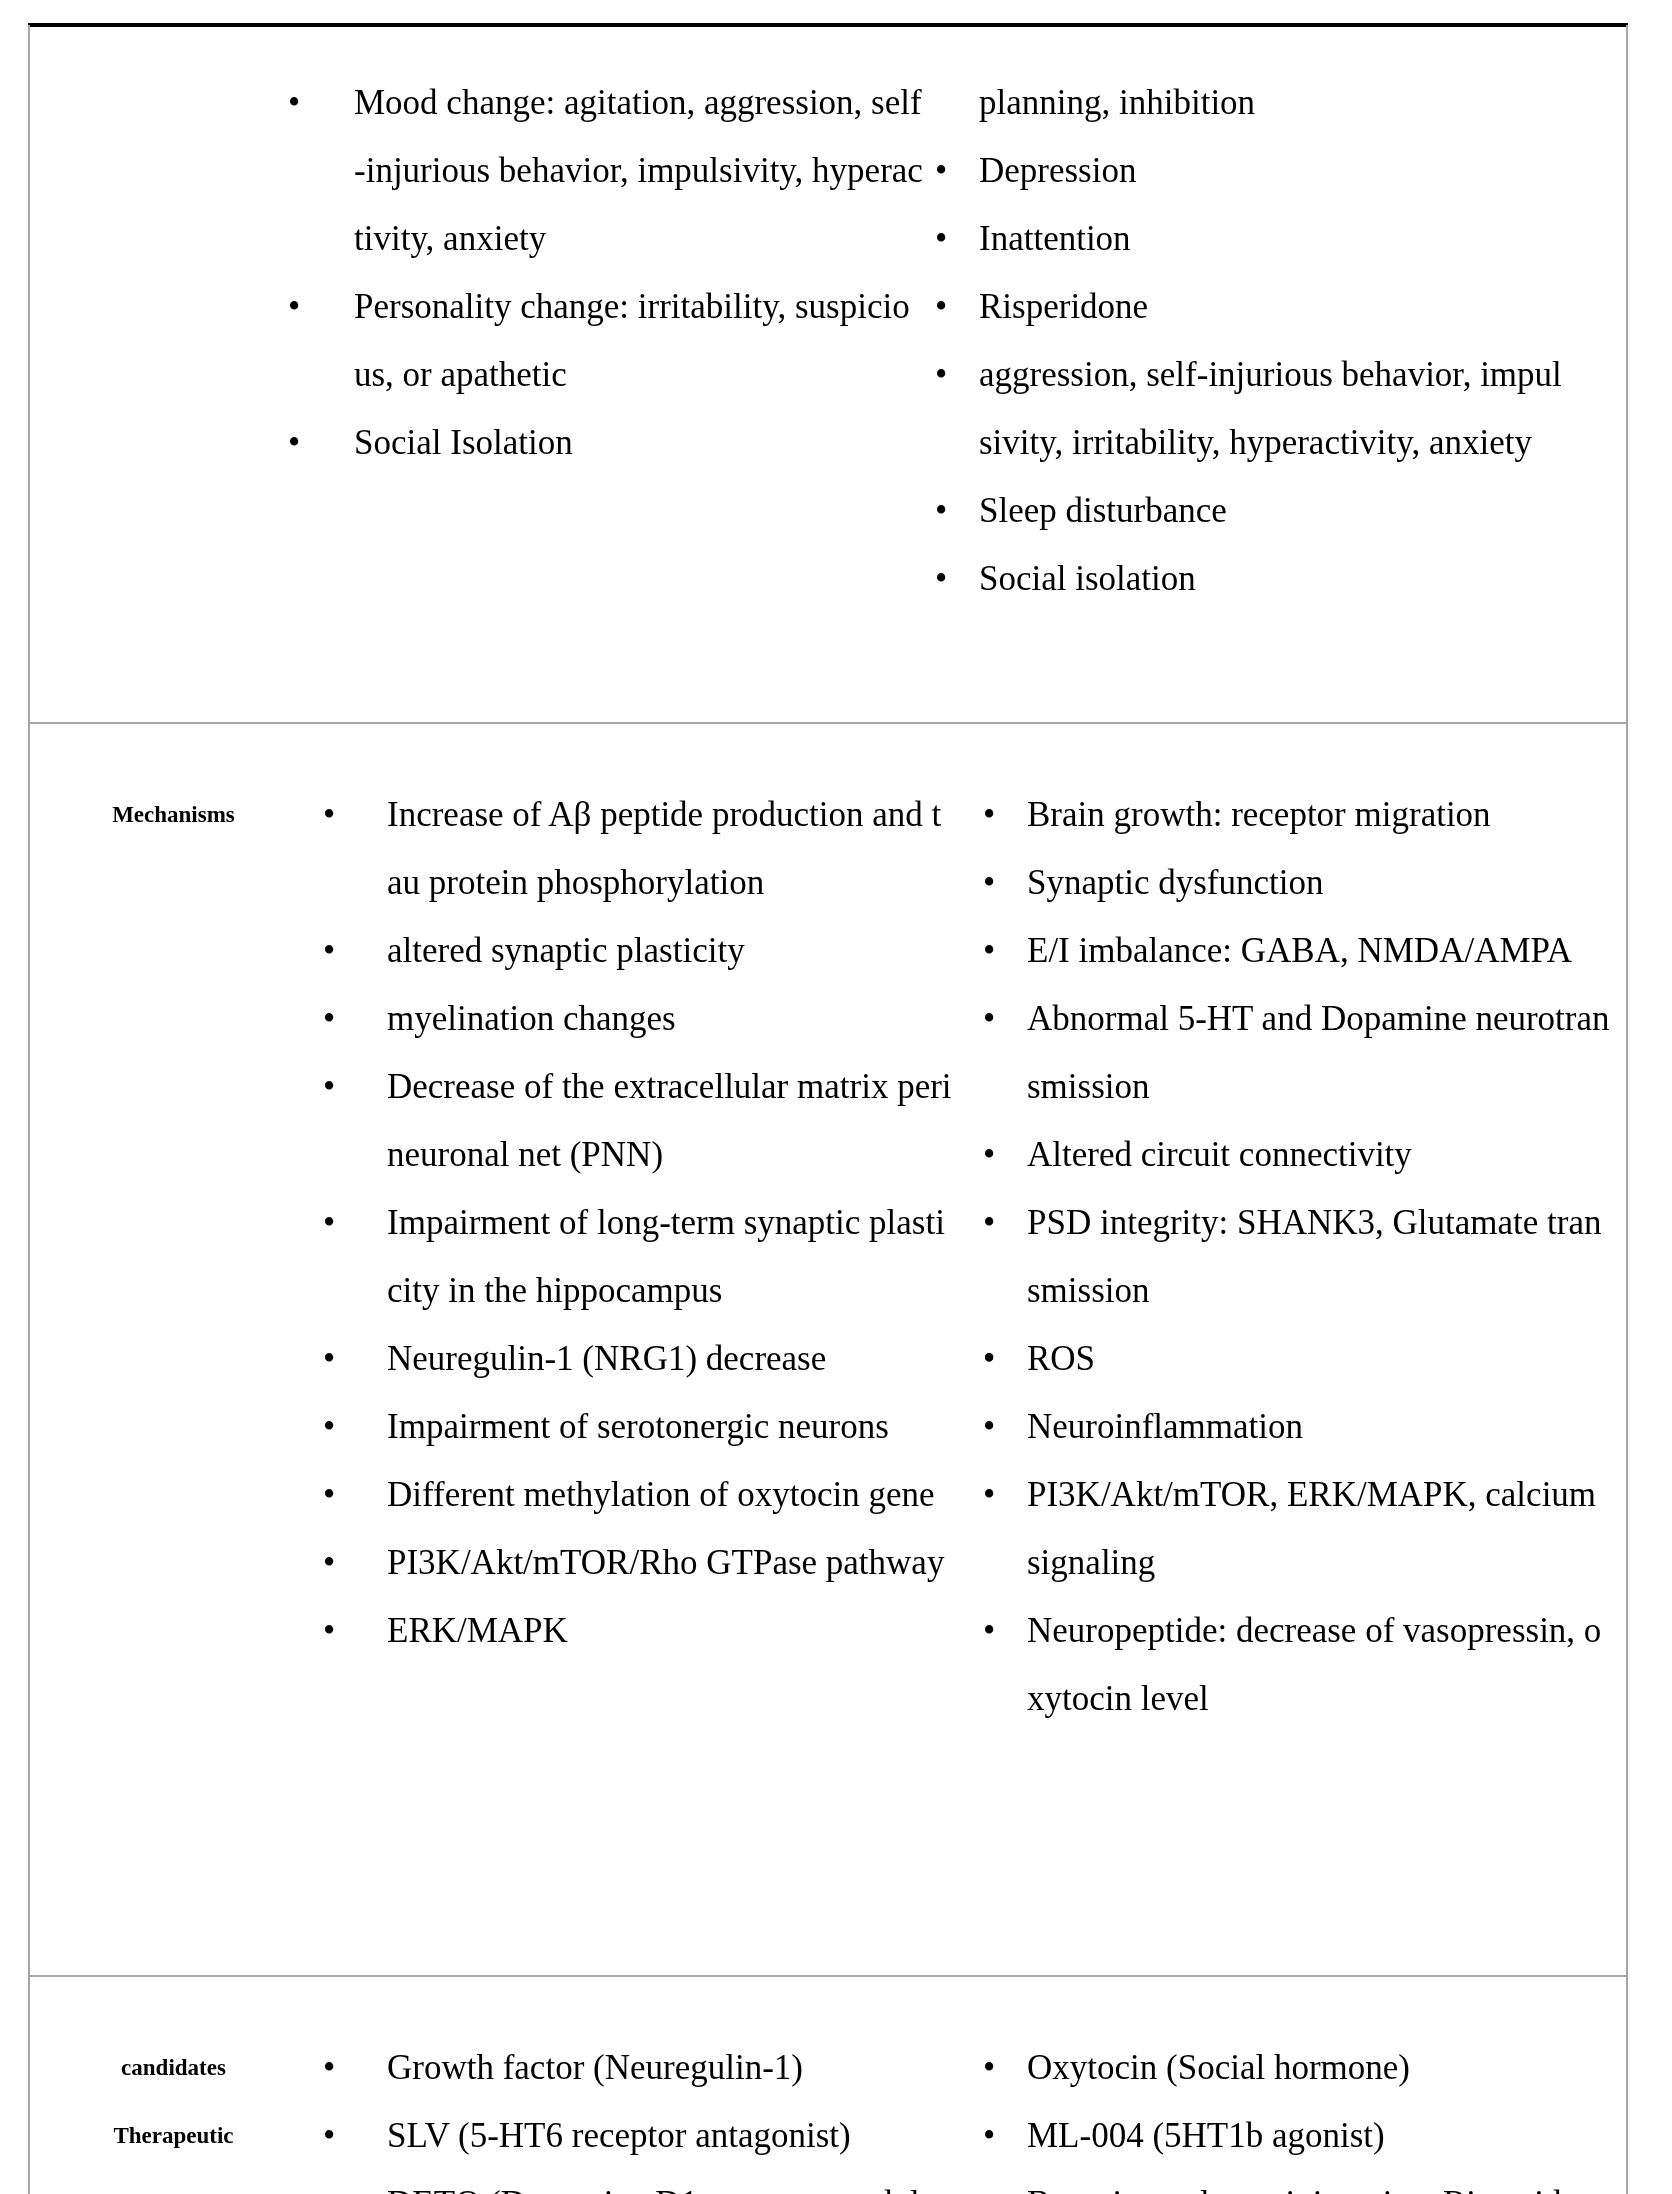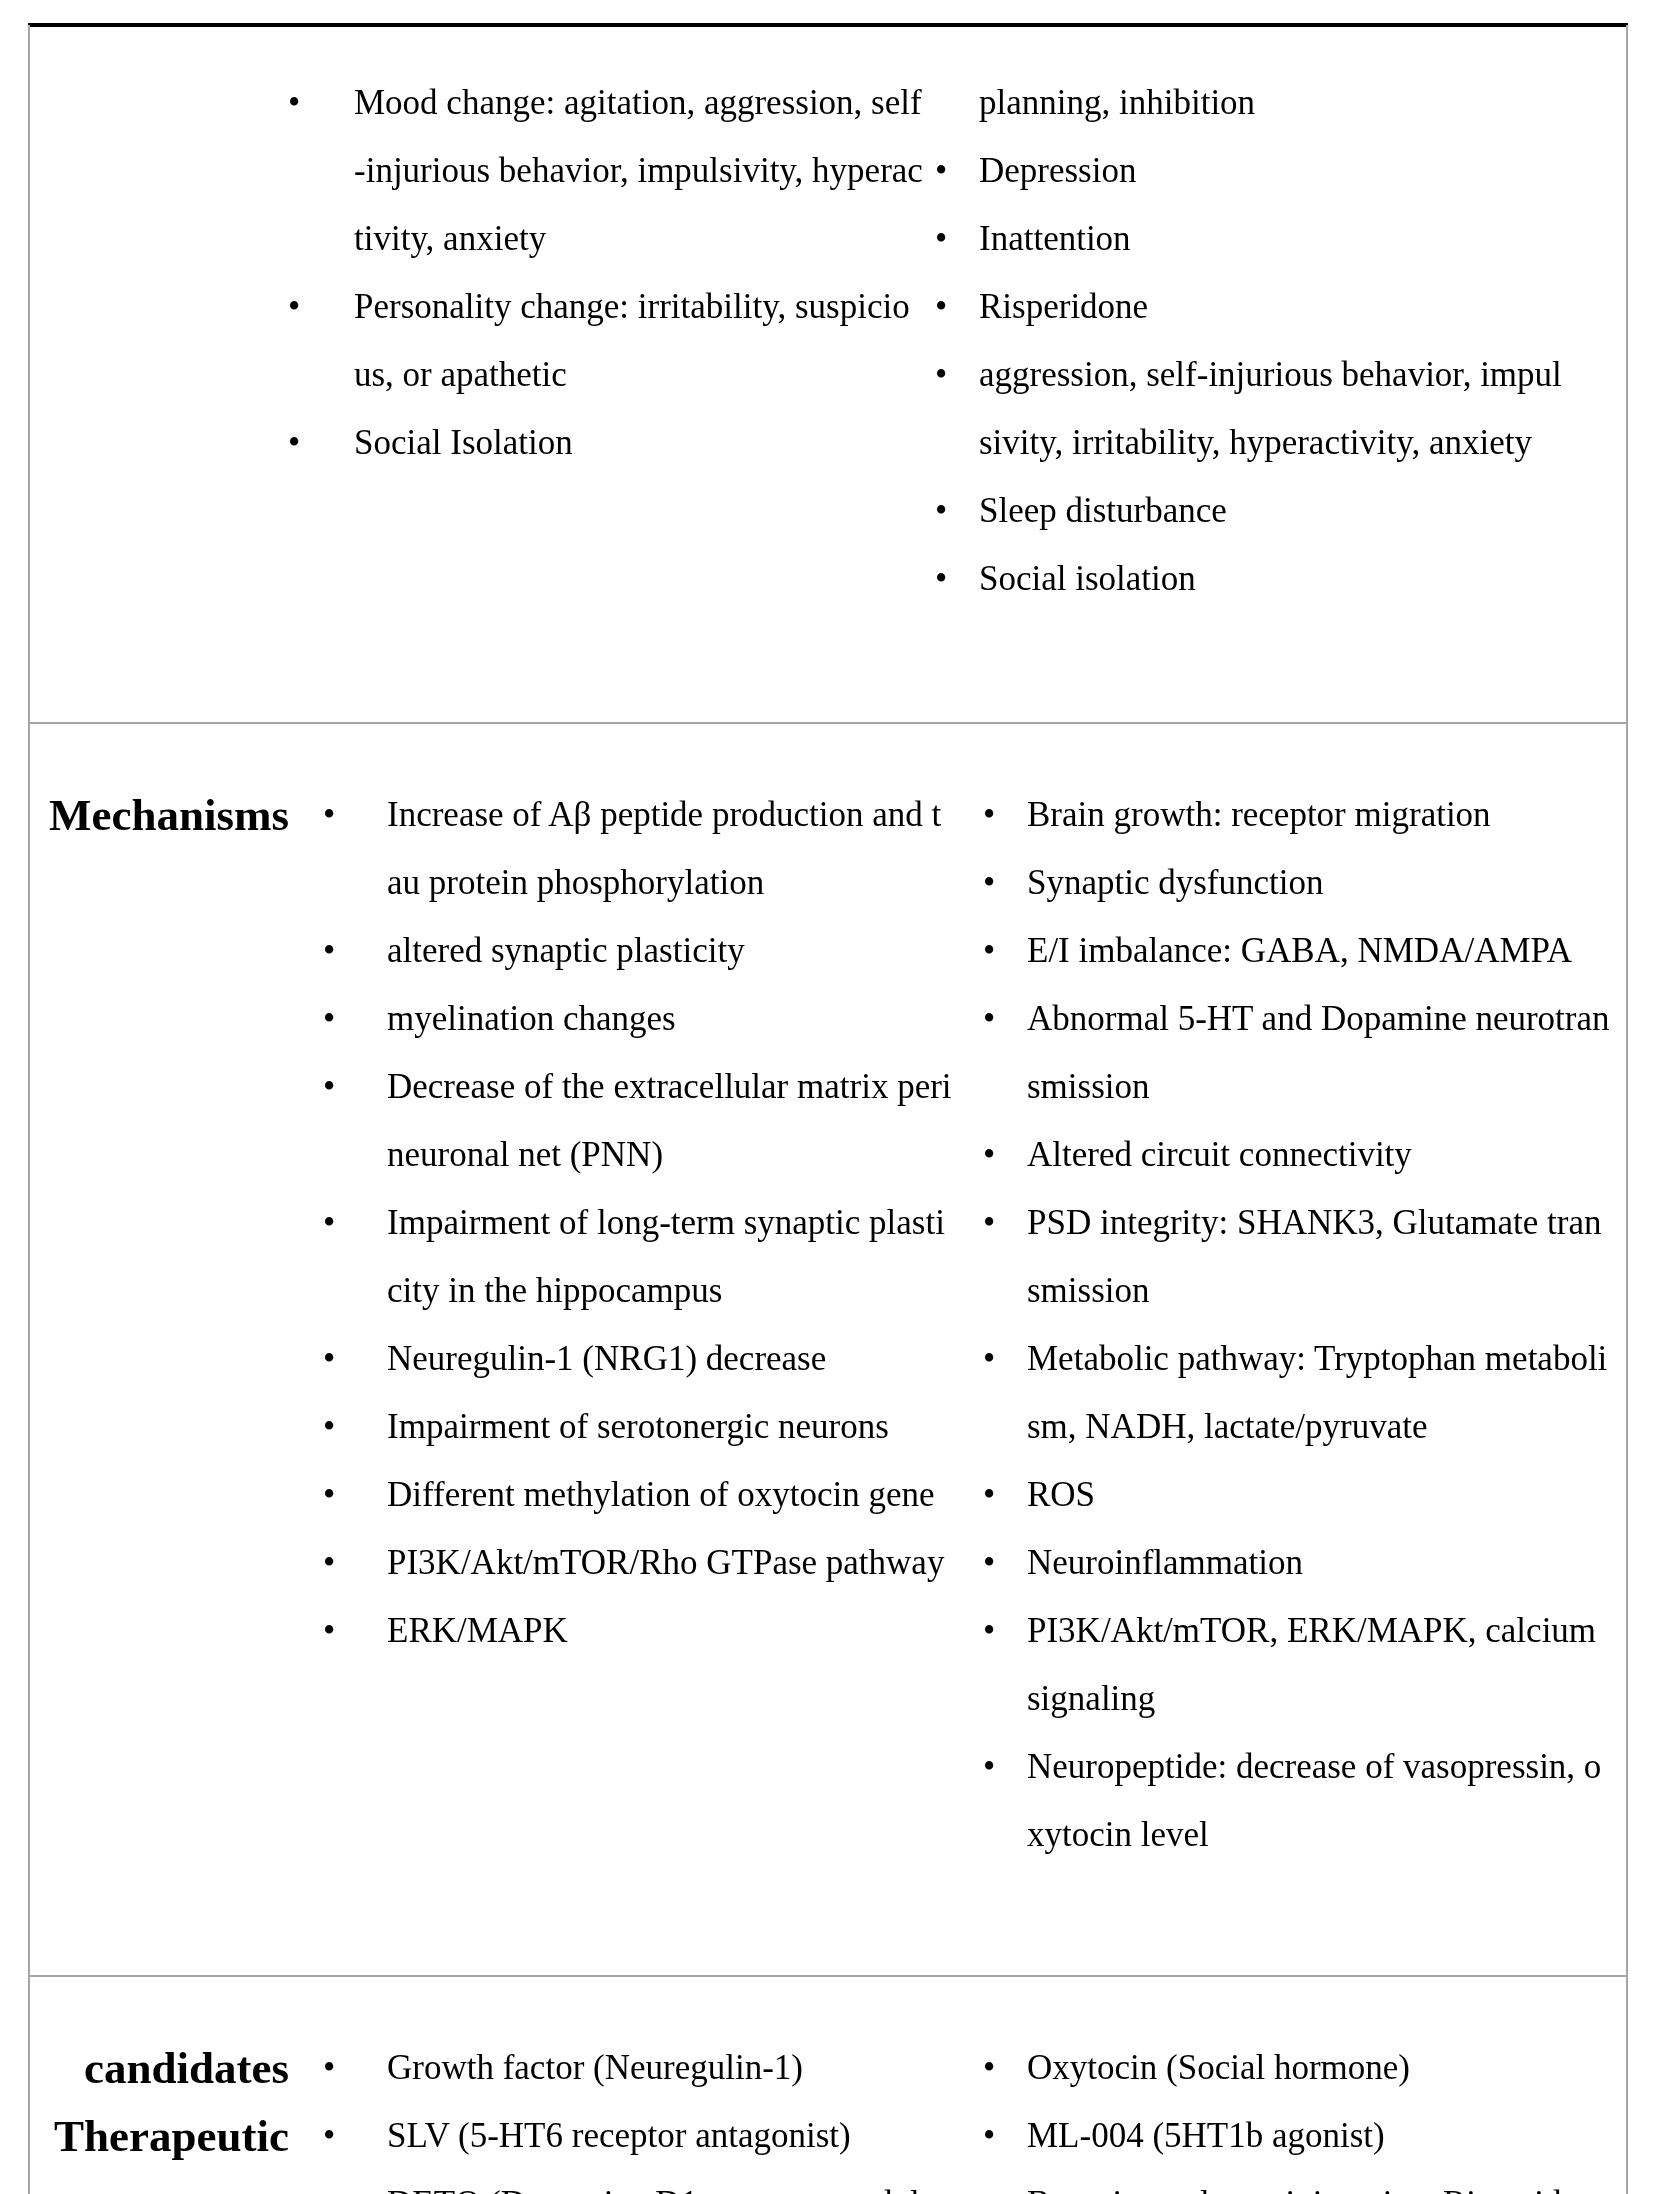--- a/index.html
+++ b/index.html
@@ -6,22 +6,22 @@
   body { width:1672px; height:2595px; position:relative; overflow:hidden;
          font-family:"Liberation Serif","DejaVu Serif",serif; color:#000; }
   .tbl { position:absolute; left:28px; top:24.6px; width:1600px; height:2566px;
          border-left:2.6px solid #a6a6a6; border-right:2.6px solid #a6a6a6;
          border-bottom:2.6px solid #a6a6a6; box-sizing:border-box; }
   .topline { position:absolute; left:28px; top:23px; width:1600px; height:3.5px; background:#000; }
   .row { position:absolute; left:0; width:100%; box-sizing:border-box; }
   .row.r1 { top:0; height:699px; border-bottom:2.6px solid #a6a6a6; }
   .row.r2 { top:699px; height:1253px; border-bottom:2.6px solid #a6a6a6; }
   .row.r3 { top:1952px; height:611px; }
-  .label { position:absolute; left:4px; width:255px; text-align:right;
-           font-weight:bold; font-size:45px; line-height:68px; }
+  .label { position:absolute; left:16px; width:255px; text-align:center;
+           font-weight:bold; font-size:23px; line-height:68px; }
   .col { position:absolute; margin:0; padding:0; list-style:none; font-size:35px; line-height:68px; }
   .col li { position:relative; word-break:break-all; }
   .col li .bul { position:absolute; font-size:35px; }
   .c1r1 { left:324px; width:571px; top:44px; }
   .c1r1 li .bul { left:-66px; }
   .c2r1 { left:949px; width:584px; top:44px; }
   .c2r1 li .bul { left:-44px; }
   .c1 { left:357px; width:566px; top:57px; }
   .c1 li .bul { left:-64px; }
   .c2 { left:997px; width:584px; top:57px; }
@@ -67,21 +67,21 @@
       <li><span class="bul">•</span><span>PI3K/Akt/mTOR/Rho GTPase pathway</span></li>
       <li><span class="bul">•</span><span>ERK/MAPK</span></li>
     </ul>
     <ul class="col c2">
       <li><span class="bul">•</span><span>Brain growth: receptor migration</span></li>
       <li><span class="bul">•</span><span>Synaptic dysfunction</span></li>
       <li><span class="bul">•</span><span>E/I imbalance: GABA, NMDA/AMPA</span></li>
       <li><span class="bul">•</span><span>Abnormal 5-HT and Dopamine neurotransmission</span></li>
       <li><span class="bul">•</span><span>Altered circuit connectivity</span></li>
       <li><span class="bul">•</span><span>PSD integrity: SHANK3, Glutamate transmission</span></li>
-      <li><span class="bul">•</span><span>Metabolic pathway: Tryptophan metabolism, NADH, lactate/pyruvate</span></li>
+      <li><span class="bul">•</span></li>
       <li><span class="bul">•</span><span>ROS</span></li>
       <li><span class="bul">•</span><span>Neuroinflammation</span></li>
       <li><span class="bul">•</span><span>PI3K/Akt/mTOR, ERK/MAPK, calcium signaling</span></li>
       <li><span class="bul">•</span><span>Neuropeptide: decrease of vasopressin, oxytocin level</span></li>
     </ul>
   </div>
 
   <div class="row r3">
     <div class="label l3">
       <div>candidates</div>

